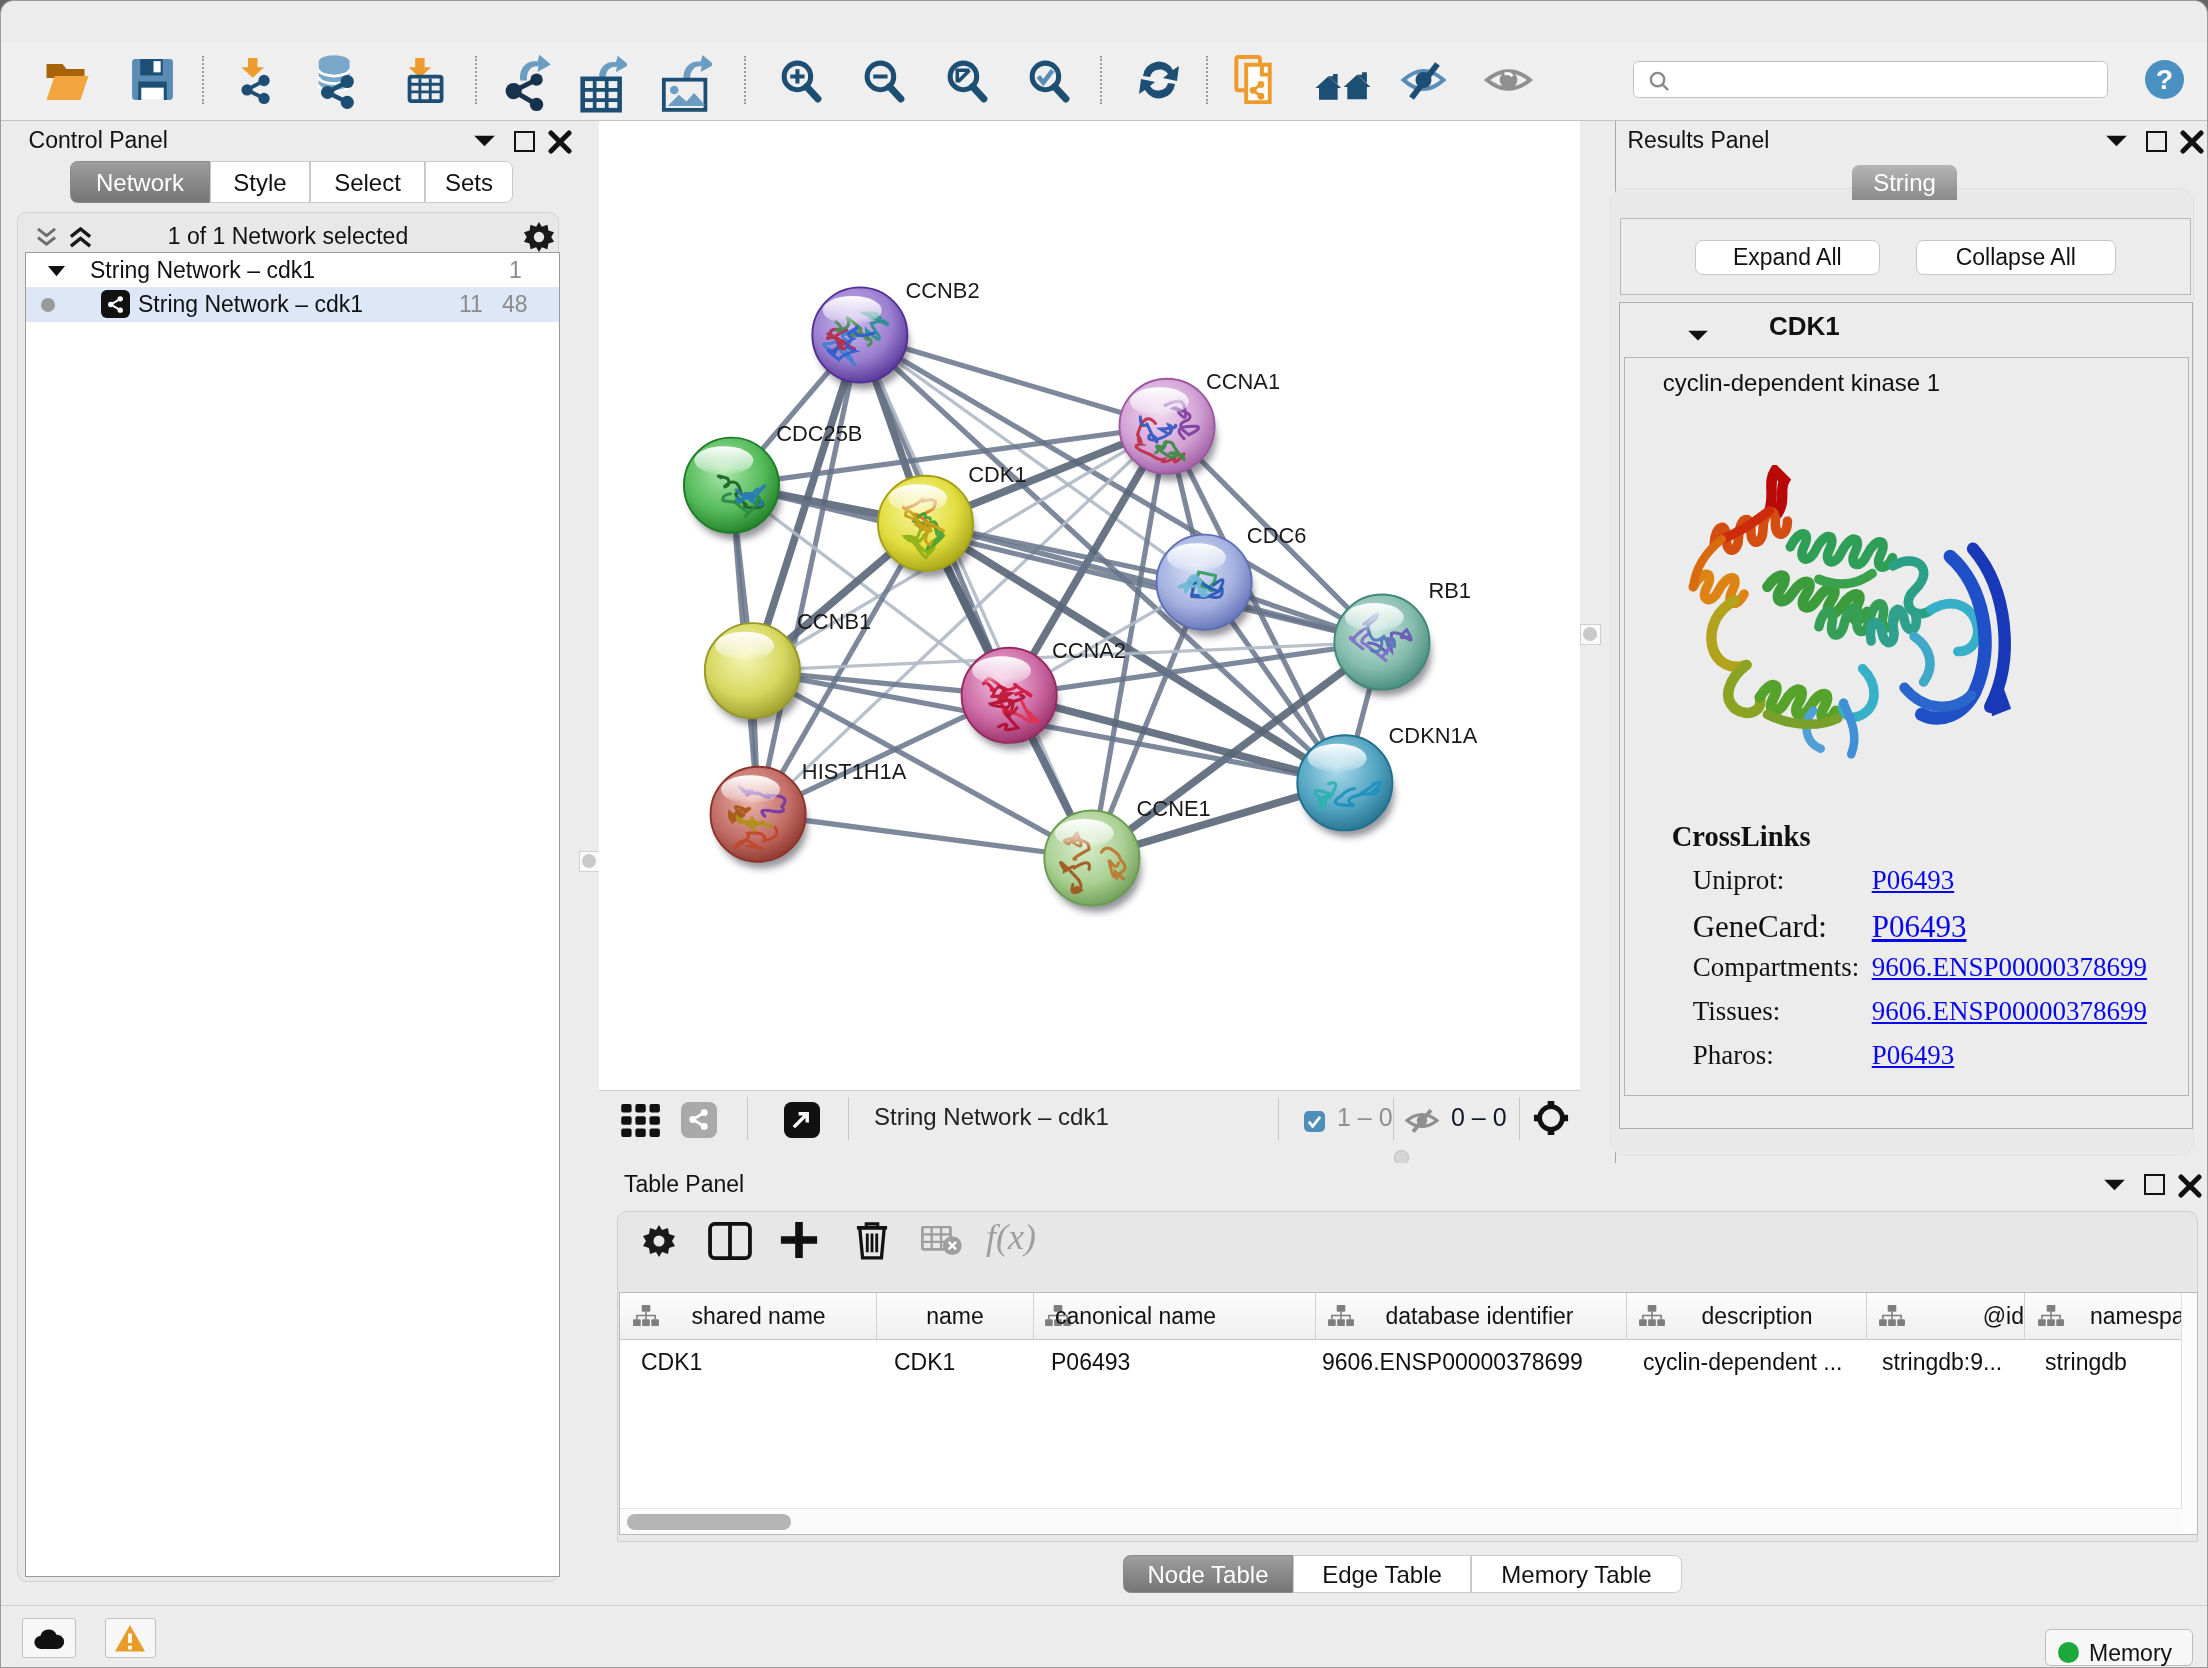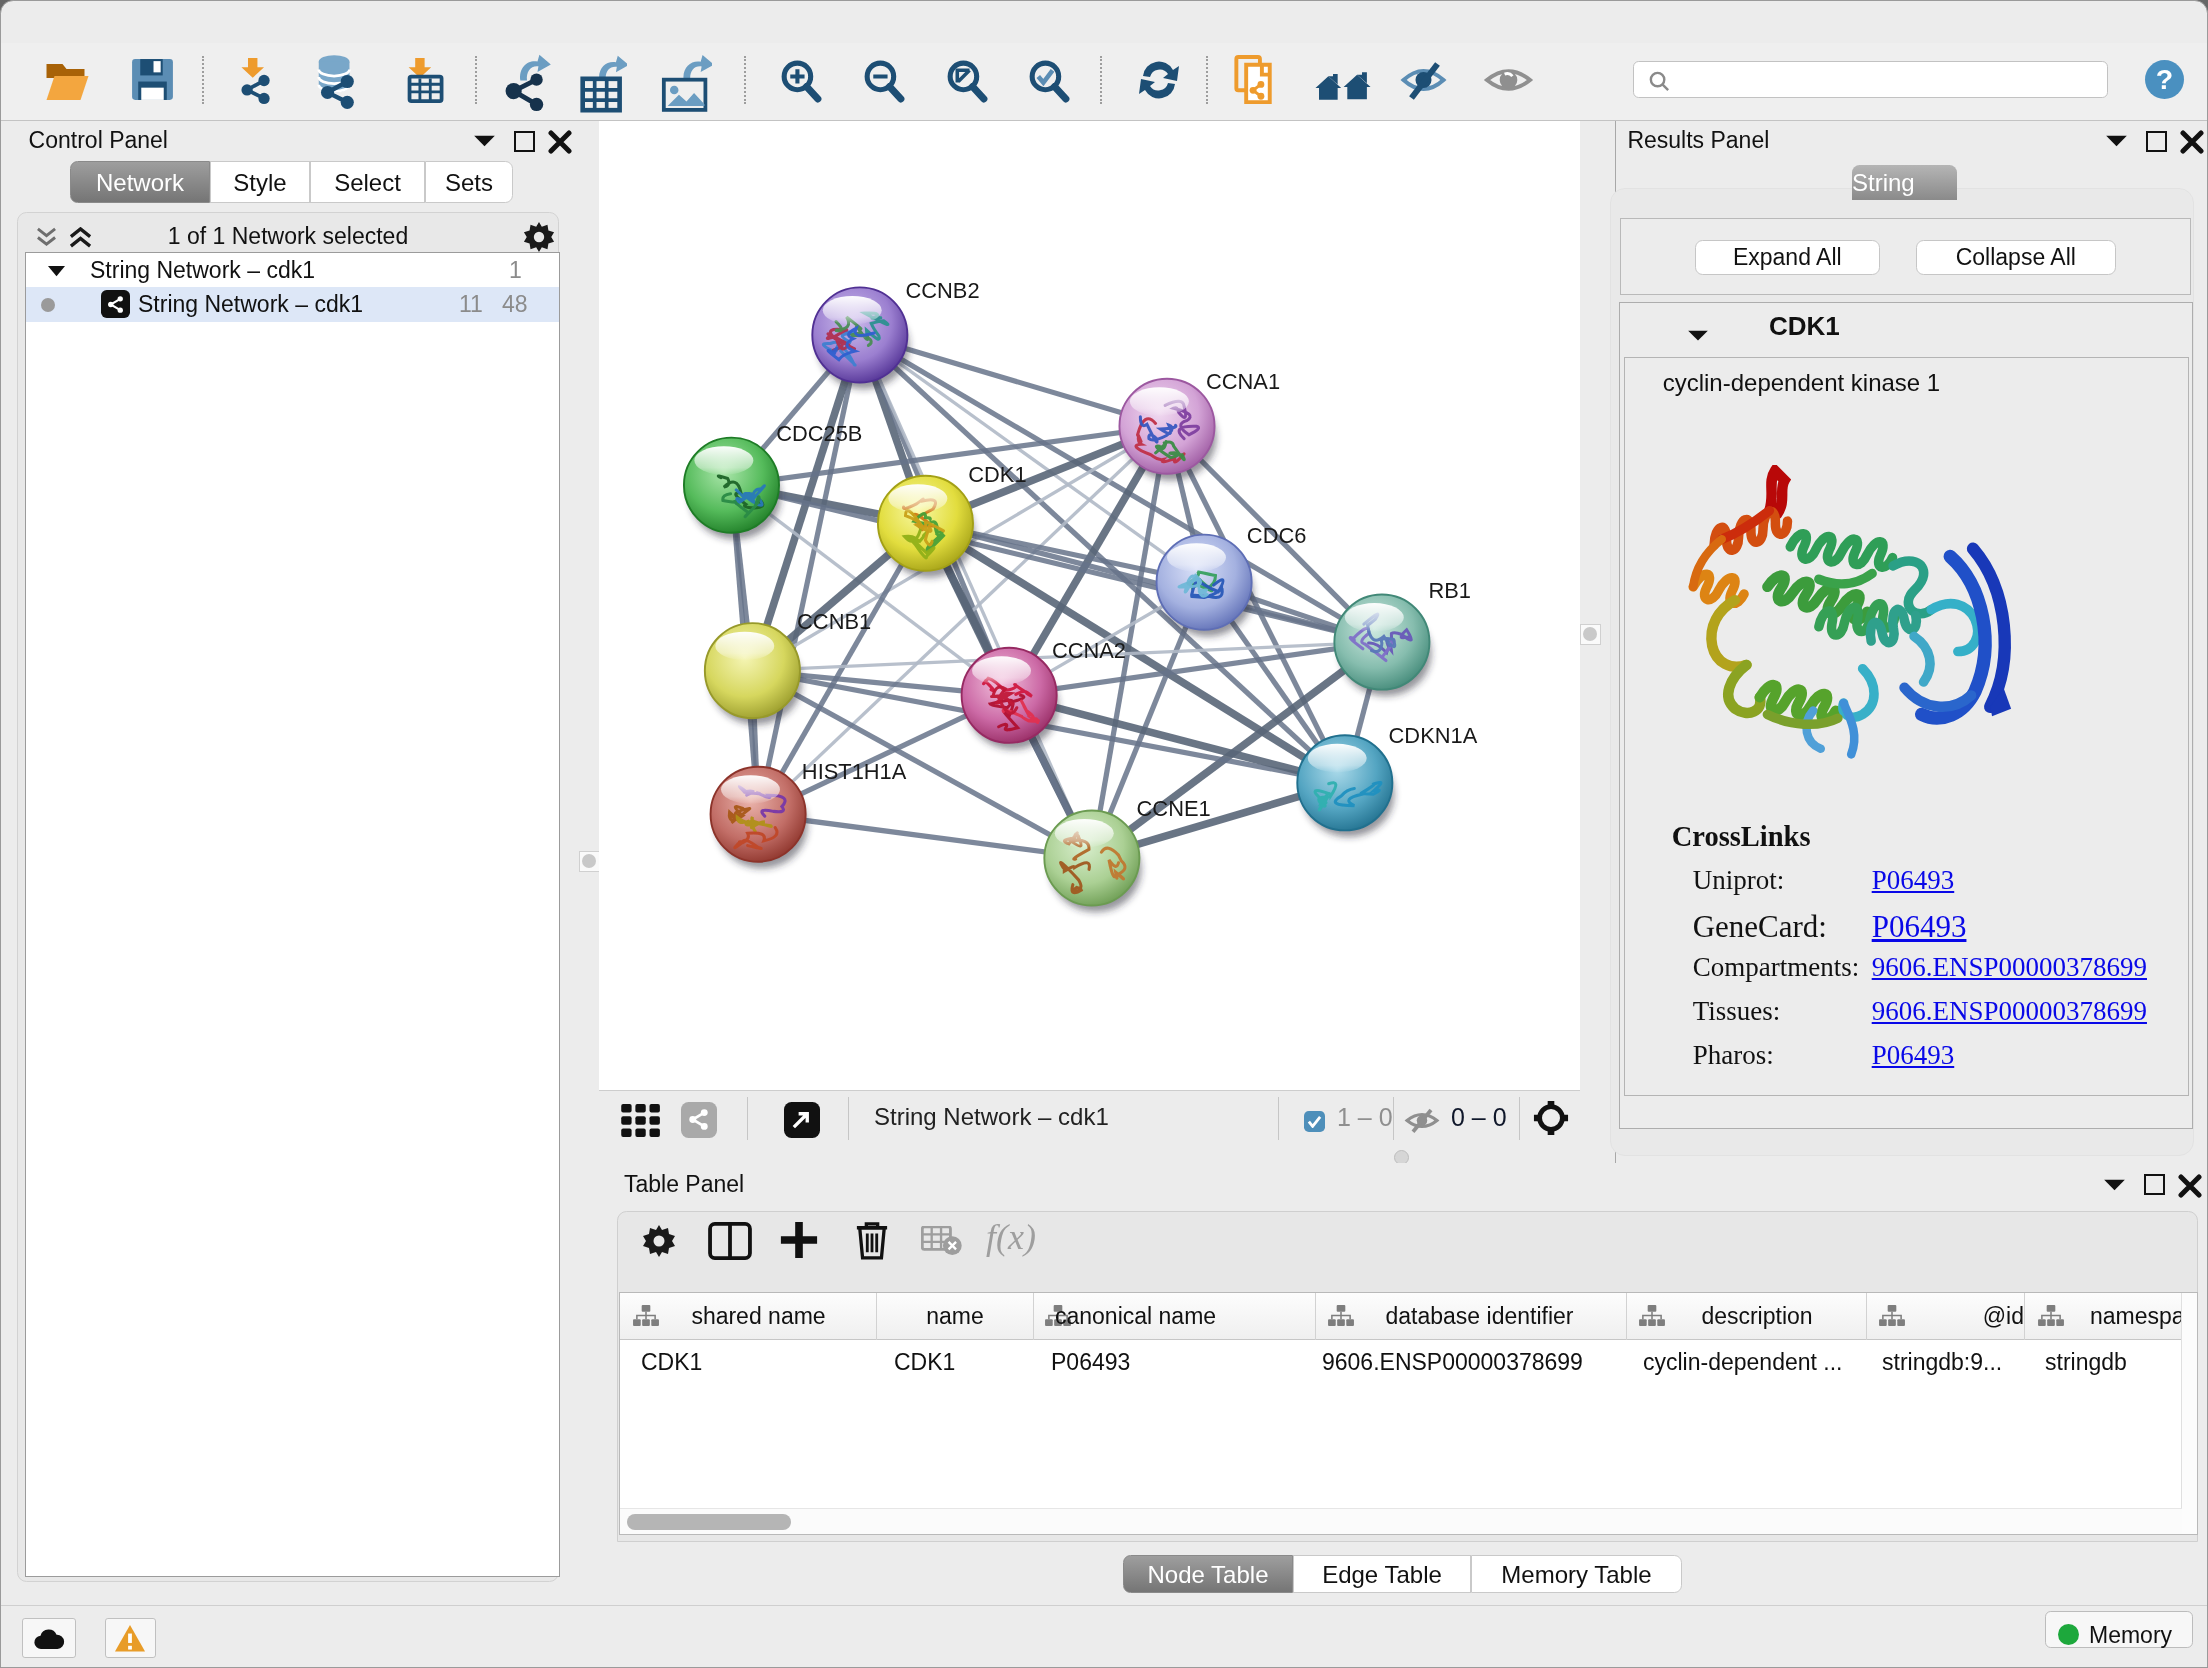--- a/index.html
+++ b/index.html
@@ -491,21 +491,21 @@
 <div style="position:absolute;left:1614px;top:120px;width:587px;height:1042px;background:#ececec;border-left:1.9px solid #a8a8a8">
   <div class="panelhdr" style="left:11.4px;top:5.7px">Results Panel</div>
   <svg style="position:absolute;left:488px;top:12.4px" width="25" height="15" viewBox="0 0 26 16">
         <path d="M2 3 h22 l-11 11z" fill="#111"></path>
       </svg>
   <div style="position:absolute;left:530px;top:9.5px;width:21px;height:21px;border:2.9px solid #111"></div>
   <svg style="position:absolute;left:564px;top:8.6px" width="24" height="24" viewBox="0 0 24 24">
         <path d="M3 3 L21 21 M21 3 L3 21" stroke="#111" stroke-width="5" stroke-linecap="round"></path>
       </svg>
   <div style="position:absolute;left:-5.7px;top:67px;width:584px;height:968px;background:#e9e9e9;border-radius:15px;border:1px solid #e2e2e2"></div>
-  <div style="position:absolute;left:236px;top:44px;width:105px;height:35px;border-radius:7.6px 7.6px 0 0;background:linear-gradient(#b5b5b5,#8a8a8a);color:#fff;text-align:left;line-height:35px;font-size:24px">String</div>
+  <div style="position:absolute;left:236px;top:44px;width:105px;height:35px;border-radius:7.6px 7.6px 0 0;background:linear-gradient(#b5b5b5,#8a8a8a);color:#fff;text-align:center;line-height:35px;font-size:24px">String</div>
   <div style="position:absolute;left:3.8px;top:97px;width:571px;height:77px;background:#ececec;border:1.9px solid #b9b9b9">
     <div class="wbtn" style="left:74px;top:21px;width:185px;height:35px;line-height:33px">Expand All</div>
     <div class="wbtn" style="left:295px;top:21px;width:200px;height:35px;line-height:33px">Collapse All</div>
   </div>
   <div style="position:absolute;left:2.9px;top:181px;width:574px;height:827px;background:#ececec;border:1px solid #adadad">
     <svg style="position:absolute;left:66px;top:25px" width="24" height="14.3" viewBox="0 0 26 16">
           <path d="M2 3 h22 l-11 11z" fill="#111"></path>
         </svg>
     <div style="position:absolute;left:149px;top:7.6px;font-size:26px;font-weight:bold;color:#111">CDK1</div>
     <div style="position:absolute;left:3.8px;top:54px;width:565px;height:739px;border:1px solid #b4b4b4">
@@ -688,19 +688,19 @@
   <div style="position:absolute;left:21px;top:12.4px;width:54px;height:40px;background:#f7f7f7;border:1px solid #c0c0c0;border-radius:2.9px"></div>
   <svg style="position:absolute;left:31px;top:22px" width="34" height="23" viewBox="0 0 36 24">
         <path d="M10 22 a7 7 0 0 1 -1 -14 a9 9 0 0 1 17 -1 a6.5 6.5 0 0 1 1 15z" fill="#111"></path>
       </svg>
   <div style="position:absolute;left:104px;top:12.4px;width:51px;height:40px;background:#f7f7f7;border:1px solid #c0c0c0;border-radius:2.9px"></div>
   <svg style="position:absolute;left:113px;top:18px" width="32" height="28.5" viewBox="0 0 34 30">
         <path d="M17 1 L33 29 H1z" fill="#e89c28"></path>
         <rect x="15" y="10" width="4" height="10" fill="#fff"></rect>
         <rect x="15" y="23" width="4" height="4" fill="#fff"></rect>
       </svg>
-  <div style="position:absolute;left:2044px;top:5px;width:148px;height:37px;background:#f7f7f7;border:1.9px solid #bcbcbc;border-radius:5.7px">
+  <div style="position:absolute;left:2044px;top:23px;width:148px;height:37px;background:#f7f7f7;border:1.9px solid #bcbcbc;border-radius:5.7px">
     <div style="position:absolute;left:12.4px;top:12.4px;width:21px;height:21px;border-radius:50%;background:#1da83c"></div>
     <div style="position:absolute;left:43px;top:9.5px;font-size:23px;color:#111">Memory</div>
   </div>
 </div>
 
 </div>
 
 </body></html>

